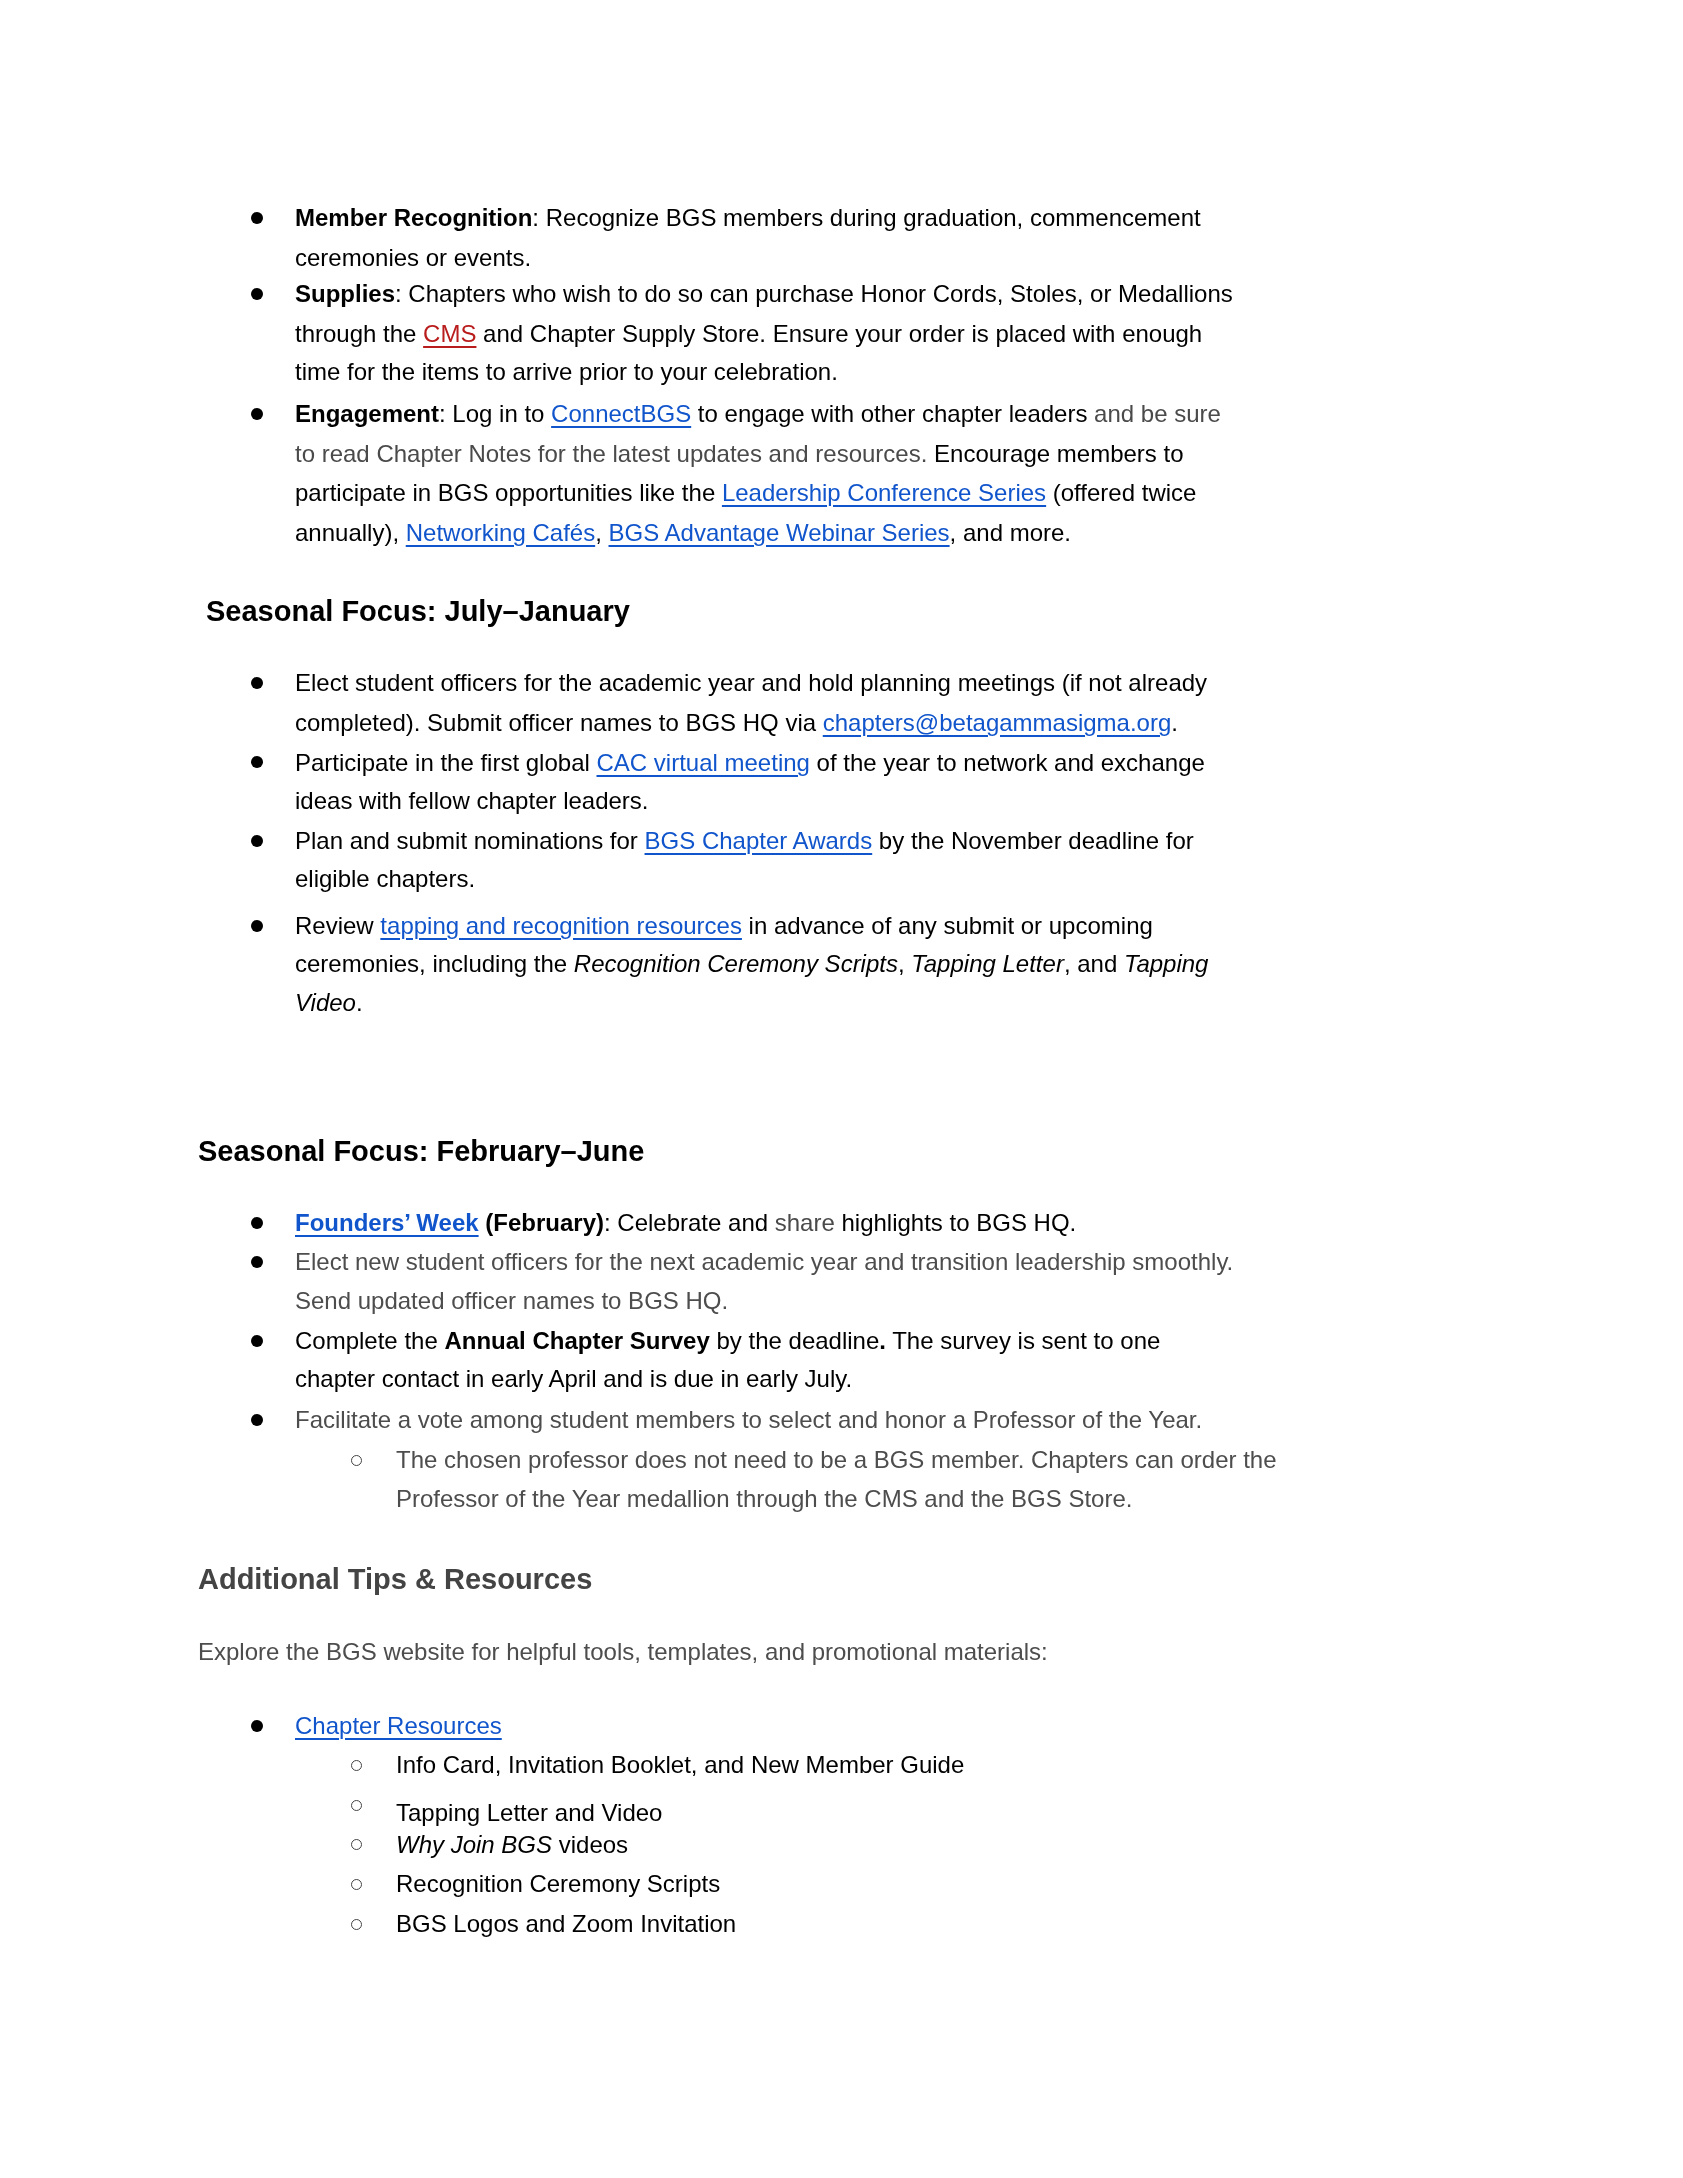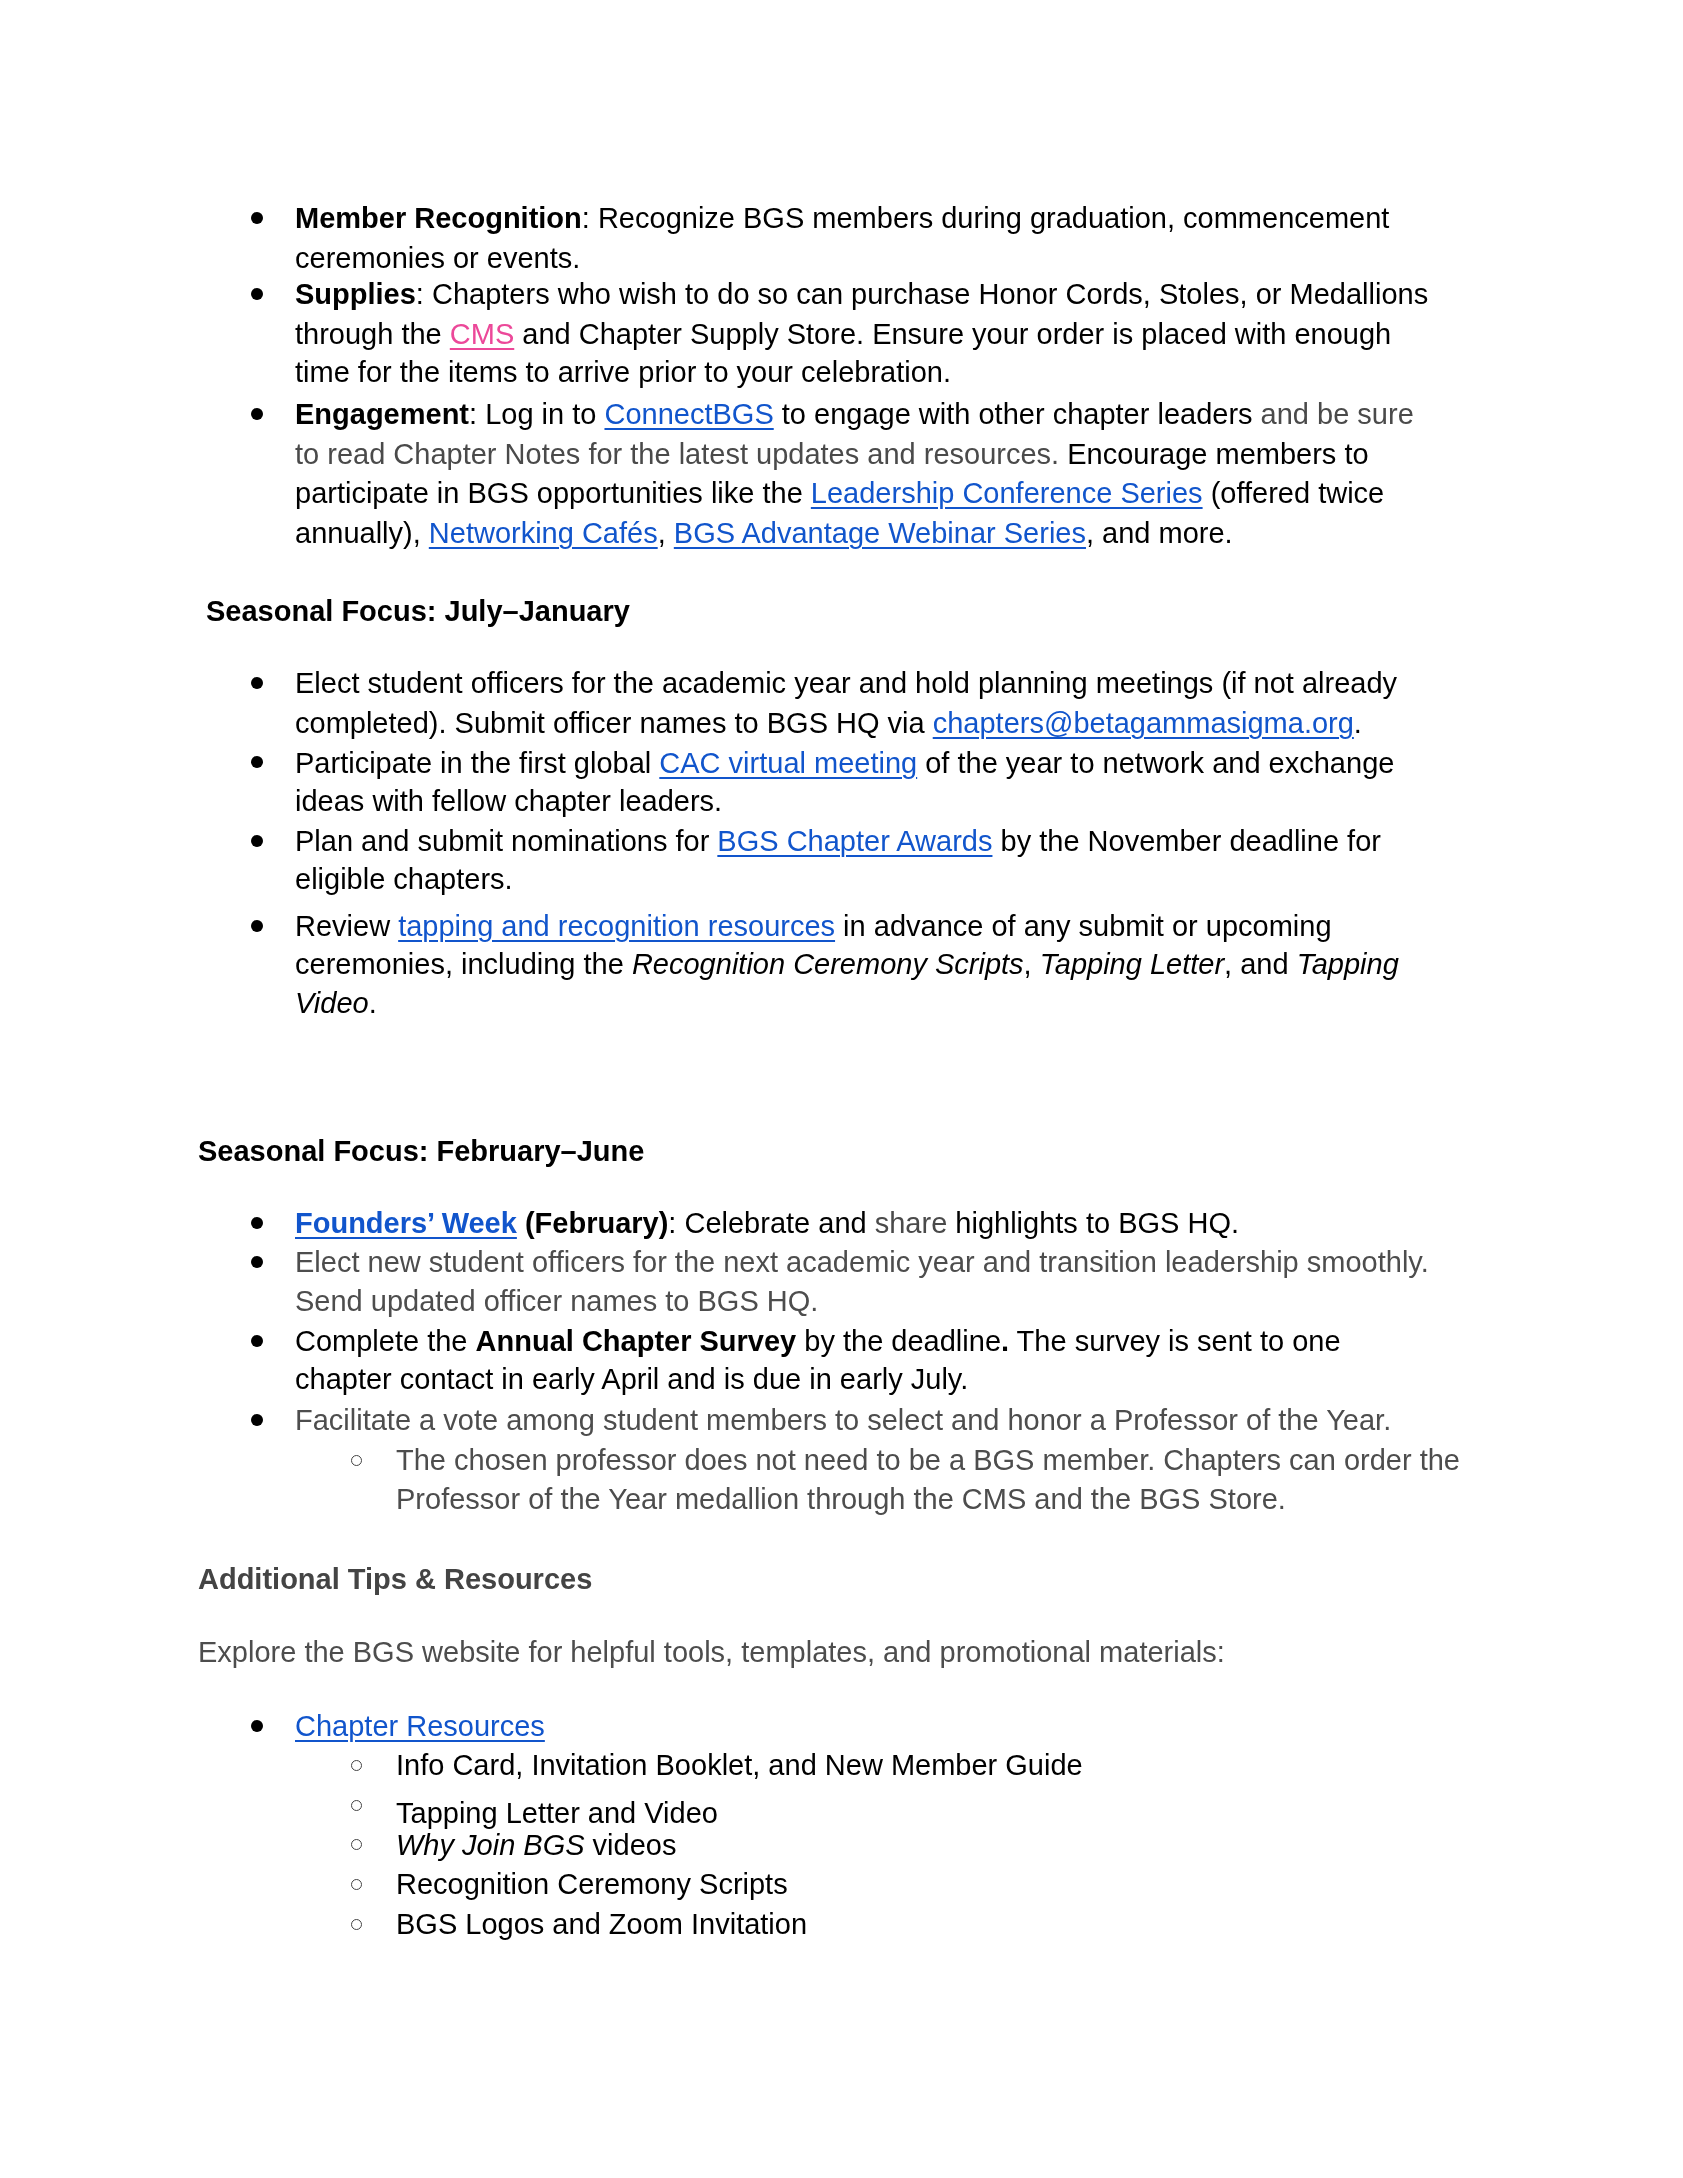--- a/index.html
+++ b/index.html
@@ -1,18 +1,18 @@
 <!DOCTYPE html>
 <html><head>
 <meta charset="utf-8">
 <style>
   html, body { margin: 0; padding: 0; background: #ffffff; }
   body { width: 1683px; height: 2178px; position: relative; overflow: hidden;
          font-family: "Liberation Sans", sans-serif; color: #000; }
-  .line { position: absolute; white-space: nowrap; font-size: 29px; line-height: 40px; height: 40px; }
+  .line { position: absolute; white-space: nowrap; font-size: 24px; line-height: 40px; height: 40px; }
   .t1 { left: 295px; }
   .t2 { left: 396px; }
   .bullet { position: absolute; width: 12px; height: 12px; border-radius: 50%; background: #000; }
   .sub { position: absolute; width: 11px; height: 11px; border-radius: 50%; border: 1.5px solid #444; box-sizing: border-box; background: #fff; }
   .h { position: absolute; font-weight: bold; font-size: 29px; line-height: 40px; white-space: nowrap; }
   .gray { color: #4a4a4a; }
   .b { font-weight: bold; }
   .i { font-style: italic; }
   a.lnk { color: #1155cc; text-decoration: underline; text-decoration-thickness: 2px; text-underline-offset: 4px; cursor: pointer; }
   .grayline { color: #4d4d4d; }
@@ -27,21 +27,21 @@
   </div>
   <div class="line t1" style="top:238px;">
     <span>ceremonies or events.</span>
   </div>
 
   <span class="bullet" style="left:251px; top:288px;"></span>
   <div class="line t1" style="top:274px;">
     <span class="b">Supplies</span><span>: Chapters who wish to do so can purchase Honor Cords, Stoles, or Medallions</span>
   </div>
   <div class="line t1" style="top:314px;">
-    <span>through the </span><a class="lnk" style="color: #ec4899;">CMS</a><span> and Chapter Supply Store. Ensure your order is placed with enough</span>
+    <span>through the </span><a class="lnk" style="color: #b91c1c;">CMS</a><span> and Chapter Supply Store. Ensure your order is placed with enough</span>
   </div>
   <div class="line t1" style="top:352px;">
     <span>time for the items to arrive prior to your celebration.</span>
   </div>
 
   <span class="bullet" style="left:251px; top:408px;"></span>
   <div class="line t1" style="top:394px;">
     <span class="b">Engagement</span><span>: Log in to </span><a class="lnk" style="color: rgb(17, 85, 204);">ConnectBGS</a><span> to engage with other chapter leaders</span><span class="gray"> and be sure</span>
   </div>
   <div class="line t1" style="top:434px;">

